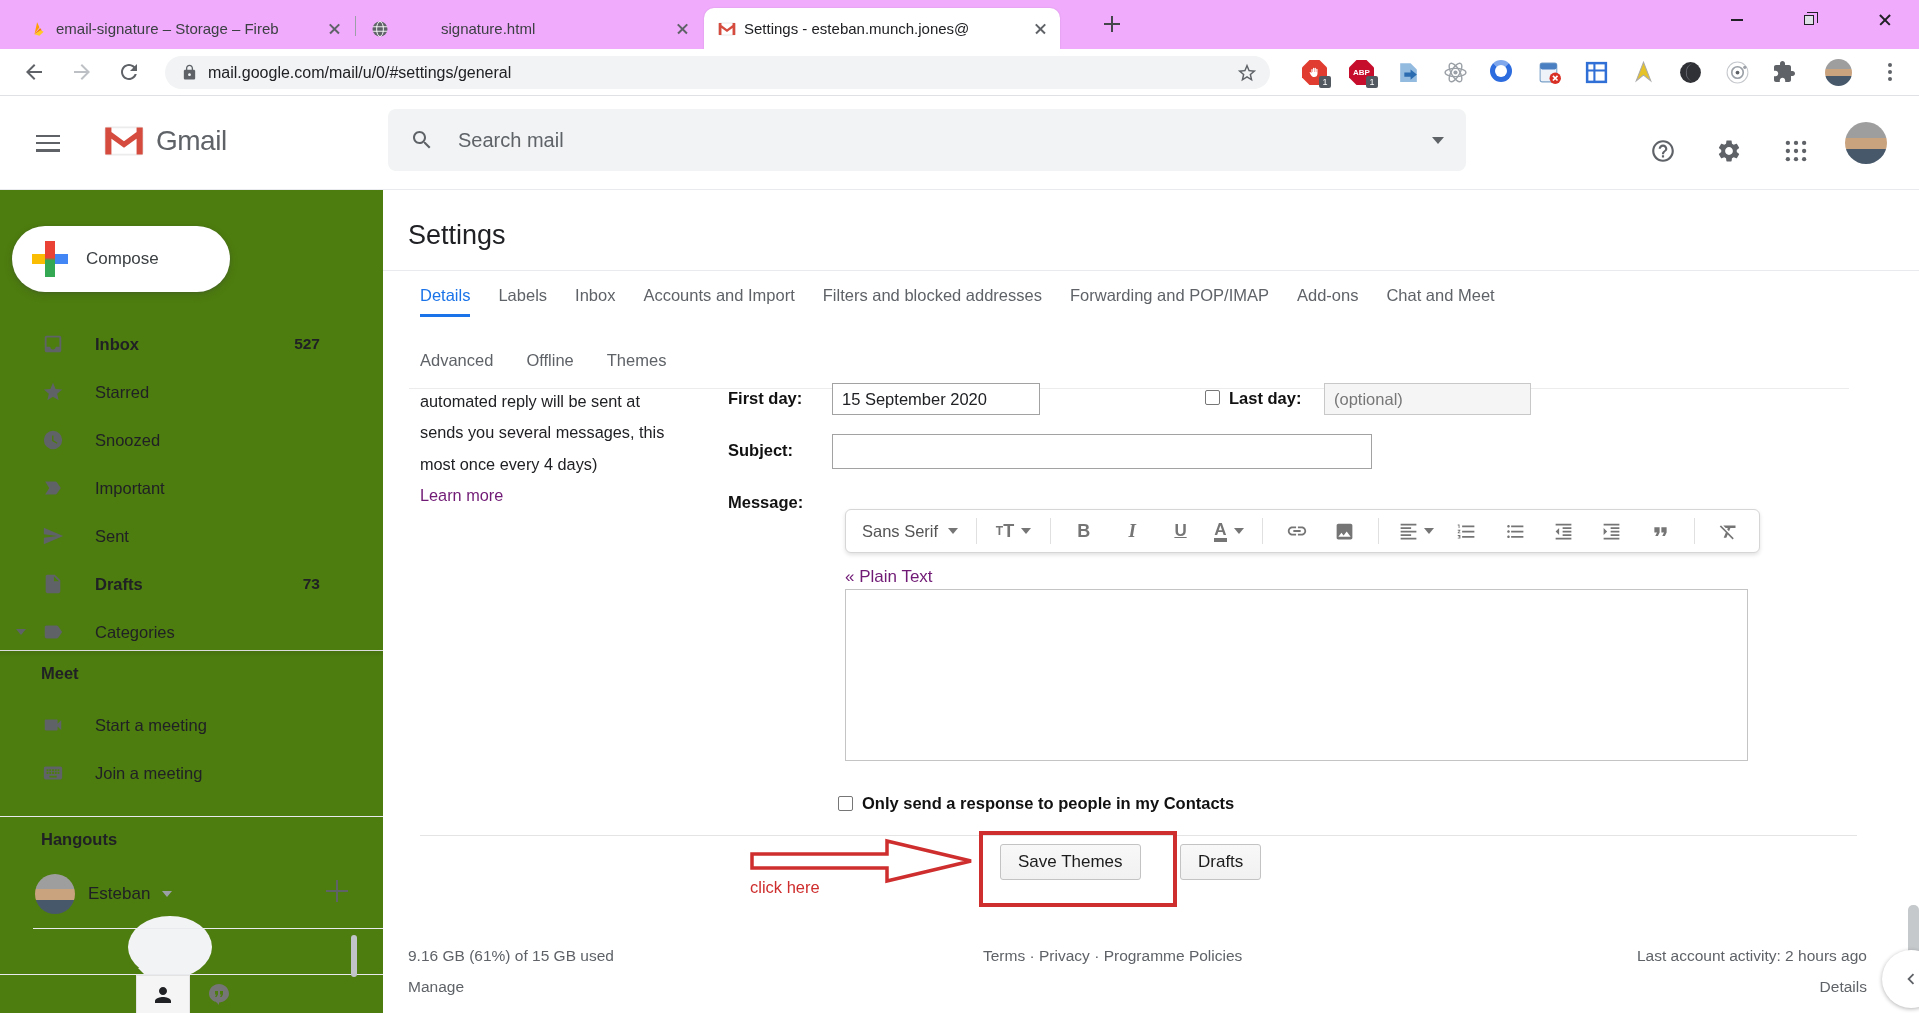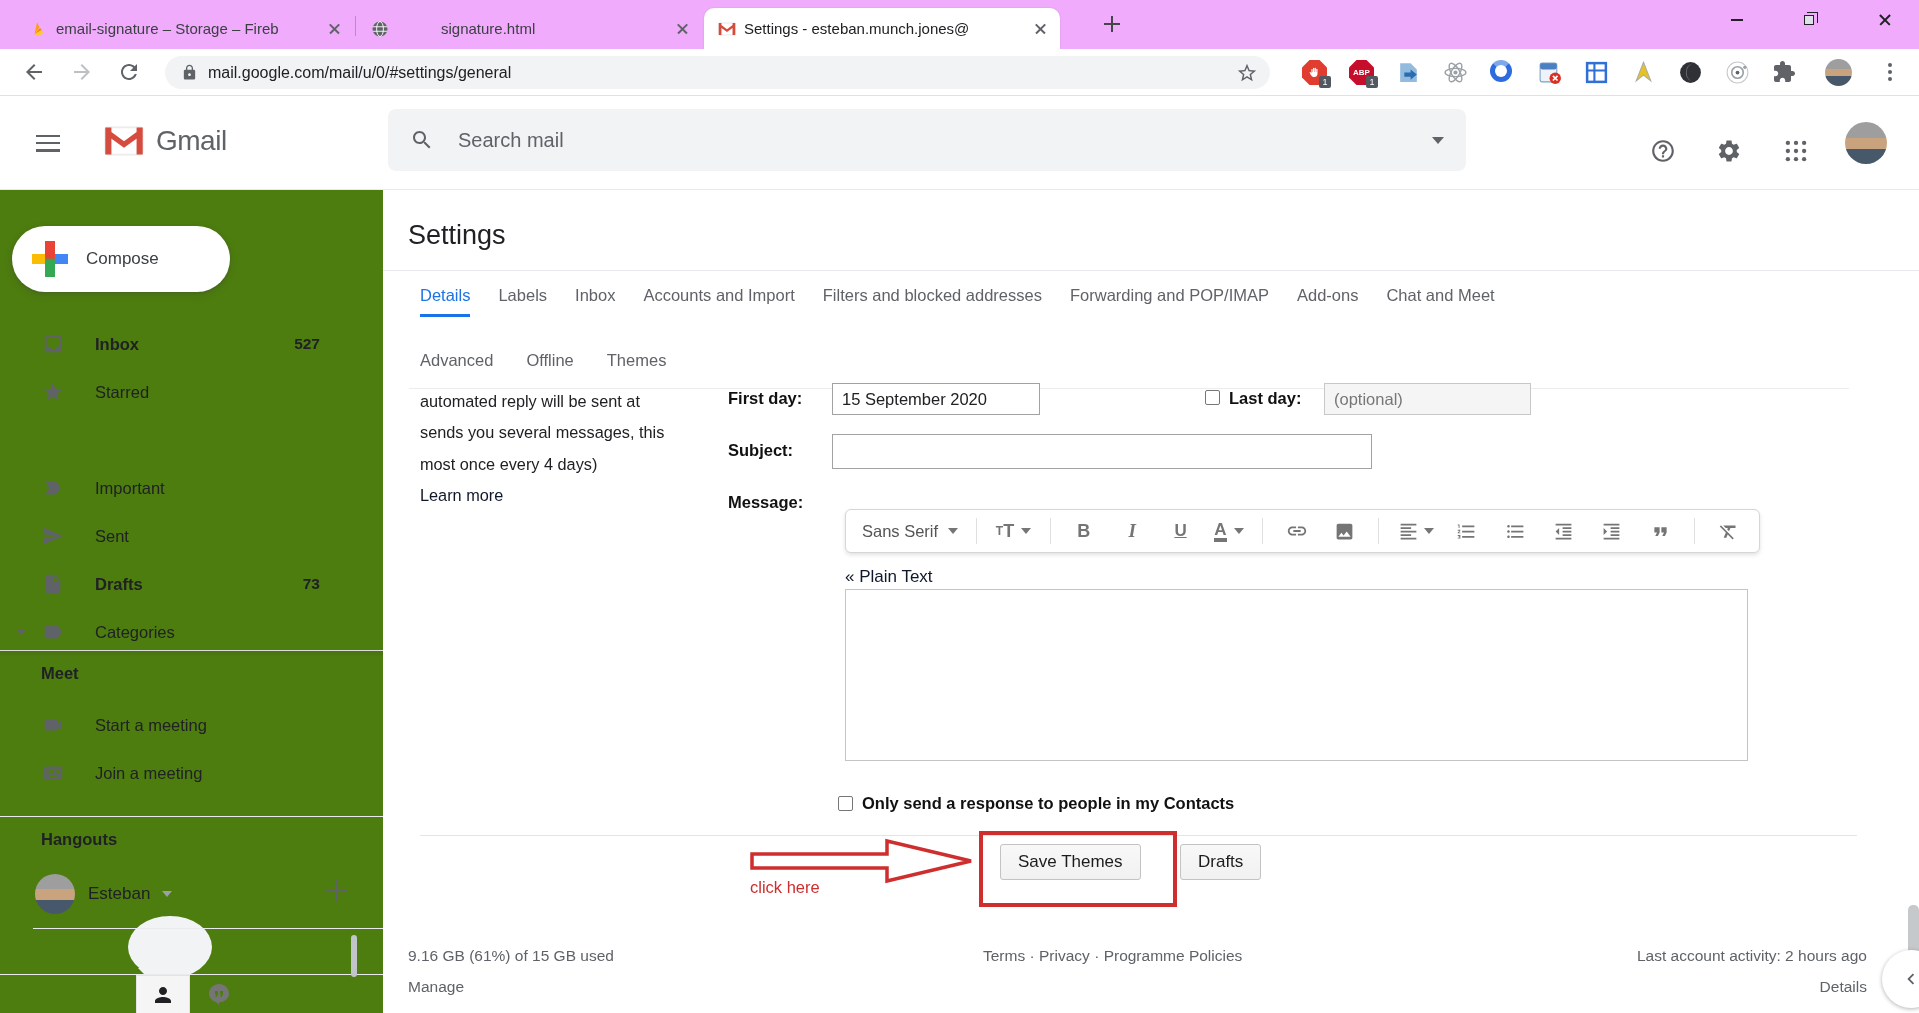--- a/index.html
+++ b/index.html
@@ -98,21 +98,21 @@
   #settings-title { position:absolute; left:25px; top:30px; font-size:27px; color:#202124; }
   #mdiv1 { position:absolute; left:0; top:80px; width:1536px; height:1px; background:#e8eaed; }
   #tabrow { position:absolute; left:37px; top:96px; display:flex; gap:28px; }
   #tabrow .stab { font-size:16.5px; color:#5f6368; padding-bottom:9px; cursor:pointer; white-space:nowrap; }
   #tabrow .stab.active { color:#1a73e8; font-weight:500; border-bottom:3px solid #1a73e8; }
   #tabrow2 { position:absolute; left:37px; top:161px; display:flex; gap:33px; }
   #tabrow2 .stab { font-size:16.5px; color:#5f6368; cursor:pointer; }
   #mdiv-faint { position:absolute; left:26px; top:198px; width:1440px; height:1px; background:#ececec; }
 
   #vac-desc { position:absolute; left:37px; top:196px; width:300px; font-size:16.3px; color:#202124; line-height:31.4px; }
-  .bluelink { color:#0f172a; cursor:pointer; }
+  .bluelink { color:#701a75; cursor:pointer; }
   .flabel { position:absolute; font-size:16.5px; font-weight:700; color:#111; }
   .finput { position:absolute; border:1px solid #a2a2a2; background:#fff; font-size:16.5px; color:#202124;
     padding:0 9px; font-family:"Liberation Sans",sans-serif; outline:none; }
   .finput.disabled { background:#f5f5f5; border-color:#c8c8c8; color:#777; }
   .cb { position:absolute; width:15px; height:15px; border:1px solid #767676; border-radius:2px; background:#fff; cursor:pointer; }
 
   #toolbar { position:absolute; left:462px; top:319px; width:915px; height:44px; background:#fff;
     border:1px solid #d6d6d6; border-radius:6px; box-shadow:0 2px 4px rgba(0,0,0,.12);
     display:flex; align-items:center; justify-content:space-between; padding:0 16px; }
   .tbtn { display:flex; align-items:center; justify-content:center; min-width:30px; height:32px; cursor:pointer; color:#757575; }
@@ -347,20 +347,26 @@
         </svg>
       <span class="nlabel">Inbox</span>
       <span class="ncount">527</span>
     </div>
     <div class="navitem" style="top:178px;">
       <svg class="nico" viewBox="0 0 24 24">
           <path fill="#5f6368" d="M12 17.27L18.18 21l-1.64-7.03L22 9.24l-7.19-.61L12 2 9.19 8.63 2 9.24l5.46 4.73L5.82 21z"></path>
         </svg>
       <span class="nlabel">Starred</span>
     </div>
+    <div class="navitem" style="top:226px;">
+      <svg class="nico" viewBox="0 0 24 24">
+          <path fill="#5f6368" d="M12 2a10 10 0 100 20 10 10 0 000-20zm4.2 14.2L11 13V7h1.5v5.25l4.5 2.67-.8 1.28z"></path>
+        </svg>
+      <span class="nlabel">Snoozed</span>
+    </div>
     <div class="navitem" style="top:274px;">
       <svg class="nico" viewBox="0 0 24 24">
           <path fill="#5f6368" d="M3.5 18.99l11 .01c.67 0 1.27-.33 1.63-.84L20.5 12l-4.37-6.16c-.36-.51-.96-.84-1.63-.84l-11 .01L7.91 12 3.5 18.99z"></path>
         </svg>
       <span class="nlabel">Important</span>
     </div>
     <div class="navitem" style="top:322px;">
       <svg class="nico" viewBox="0 0 24 24">
           <path fill="#5f6368" d="M2.01 21L23 12 2.01 3 2 10l15 2-15 2z"></path>
         </svg>

